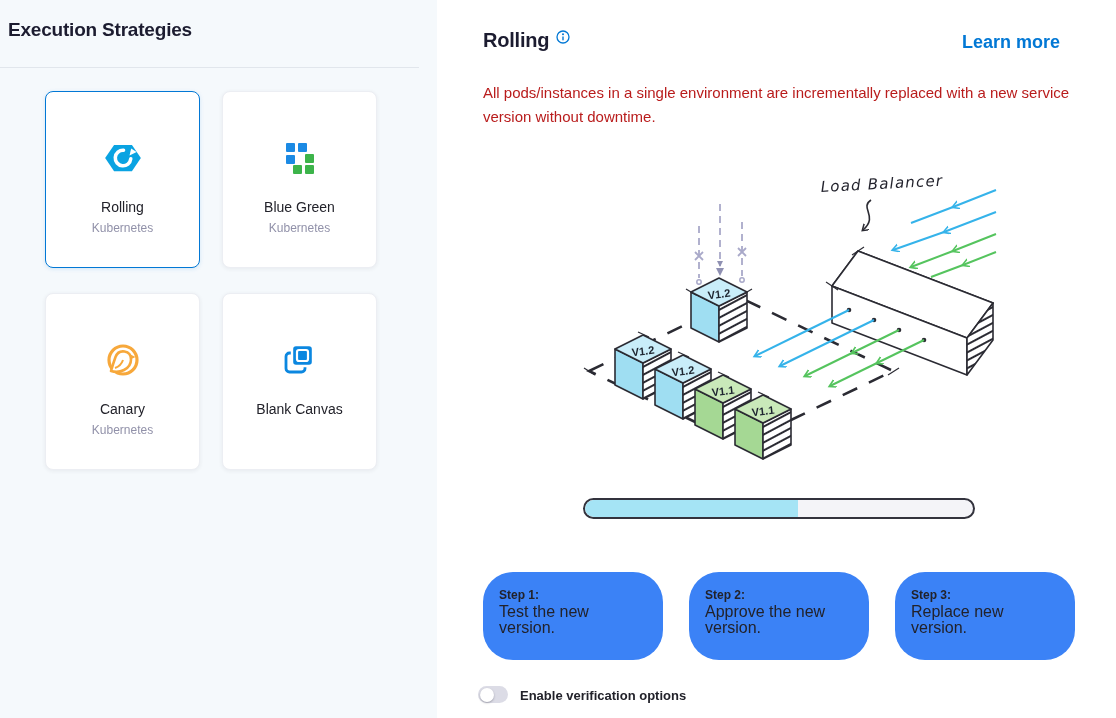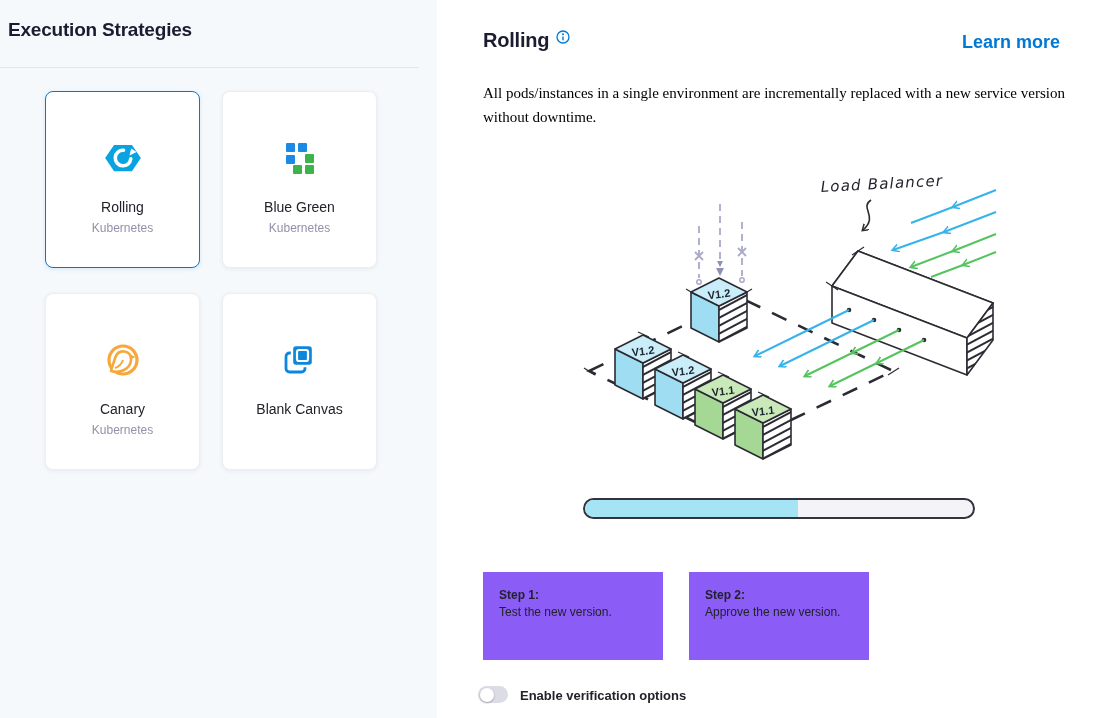--- a/index.html
+++ b/index.html
@@ -19,41 +19,41 @@
   .card-icon { margin-top:43px; height:46px; display:flex; align-items:center; justify-content:center; }
   .card-name { margin-top:18px; font-size:14px; font-weight:500; color:#22222a; }
   .card-sub { margin-top:6px; font-size:12px; color:#9191a9; }
 
   
   .detail-panel { position:absolute; left:437px; top:0; width:679px; height:718px; background:#fff; }
   .detail-header { position:absolute; left:46px; right:56px; top:29px; display:flex; align-items:flex-start; }
   .detail-title { font-size:20px; font-weight:700; color:#1c1c30; letter-spacing:-0.2px; }
   .info-icon { margin-left:7px; margin-top:1px; cursor:pointer; display:inline-flex; }
   .learn-more { margin-left:auto; margin-top:3px; font-size:18px; font-weight:700; color:#0278d5; text-decoration:none; cursor:pointer; }
-  .detail-desc { position:absolute; left:46px; top:81px; width:600px; font-size:15px; line-height:24px; color:#000000;font-family:Liberation Serif, serif; }
+  .detail-desc { position:absolute; left:46px; top:81px; width:600px; font-size:15px; line-height:24px; color:#b91c1c; }
 
   .illustration { position:absolute; left:122px; top:164px; }
   .illu-stroke { stroke:#2b2b33; stroke-width:1.6; stroke-linejoin:round; }
   .dash-platform { fill:none; stroke:#2b2b33; stroke-width:2.6; stroke-dasharray:16 13; }
   .cube-label { font:700 11px "Liberation Sans", sans-serif; fill:#1e2530; text-anchor:middle; }
   .lb-label { font:italic 500 15px "DejaVu Sans", sans-serif; fill:#23232d; letter-spacing:1.2px; }
   .deploy-line { stroke:#a9a9c9; stroke-width:1.8; stroke-dasharray:7 5; fill:none; }
   .deploy-x { stroke:#a9a9c9; stroke-width:1.8; }
   .arrow-blue { stroke:#35b3ea; stroke-width:2; fill:none; }
   .arrow-green { stroke:#55c45e; stroke-width:2; fill:none; }
   .tick { stroke:#2b2b33; stroke-width:1.2; }
 
   .progress-track { position:absolute; left:146px; top:498px; width:392px; height:21px; border:2px solid #33333d; border-radius:12px; background:#f4f4f8; overflow:hidden; }
   .progress-fill { height:100%; background:#a5e4f5; border-radius:9px 0 0 9px; }
 
   .steps-row { position:absolute; left:46px; top:572px; display:flex; }
-  .step-card { width:180px; height:88px; background:#8b5cf6; margin-right:26px; padding:15px 16px; }
+  .step-card { width:180px; height:88px; background:#3b82f6; margin-right:26px; padding:15px 16px;border-radius:30px; }
   .step-card:last-child { margin-right:0; }
   .step-title { font-size:12px; font-weight:700; color:#22222a; line-height:16px; }
-  .step-text { font-size:12px; color:#22222a; line-height:16px; margin-top:1px; }
+  .step-text { font-size:16px; color:#22222a; line-height:16px; margin-top:1px; }
 
   .toggle-row { position:absolute; left:41px; top:686px; display:flex; align-items:flex-end; }
   .toggle { width:30px; height:17px; border-radius:9px; background:#dcdce6; position:relative; cursor:pointer; flex:0 0 auto; }
   .toggle .knob { position:absolute; left:1.5px; top:1.5px; width:14px; height:14px; border-radius:50%; background:#fff; box-shadow:0 1px 2px rgba(40,41,61,0.35); }
   .toggle-label { margin-left:12px; font-size:13px; font-weight:700; color:#22222a; }
 </style>
 </head>
 <body>
 
 <div class="screen">
@@ -246,20 +246,24 @@
 
     <div class="steps-row">
       <div class="step-card">
         <div class="step-title">Step 1:</div>
         <div class="step-text">Test the new version.</div>
       </div>
       <div class="step-card">
         <div class="step-title">Step 2:</div>
         <div class="step-text">Approve the new version.</div>
       </div>
+      <div class="step-card">
+        <div class="step-title">Step 3:</div>
+        <div class="step-text">Replace new version.</div>
+      </div>
     </div>
 
     <div class="toggle-row">
       <div class="toggle">
         <div class="knob"></div>
       </div>
       <div class="toggle-label">Enable verification options</div>
     </div>
 
   </div>

